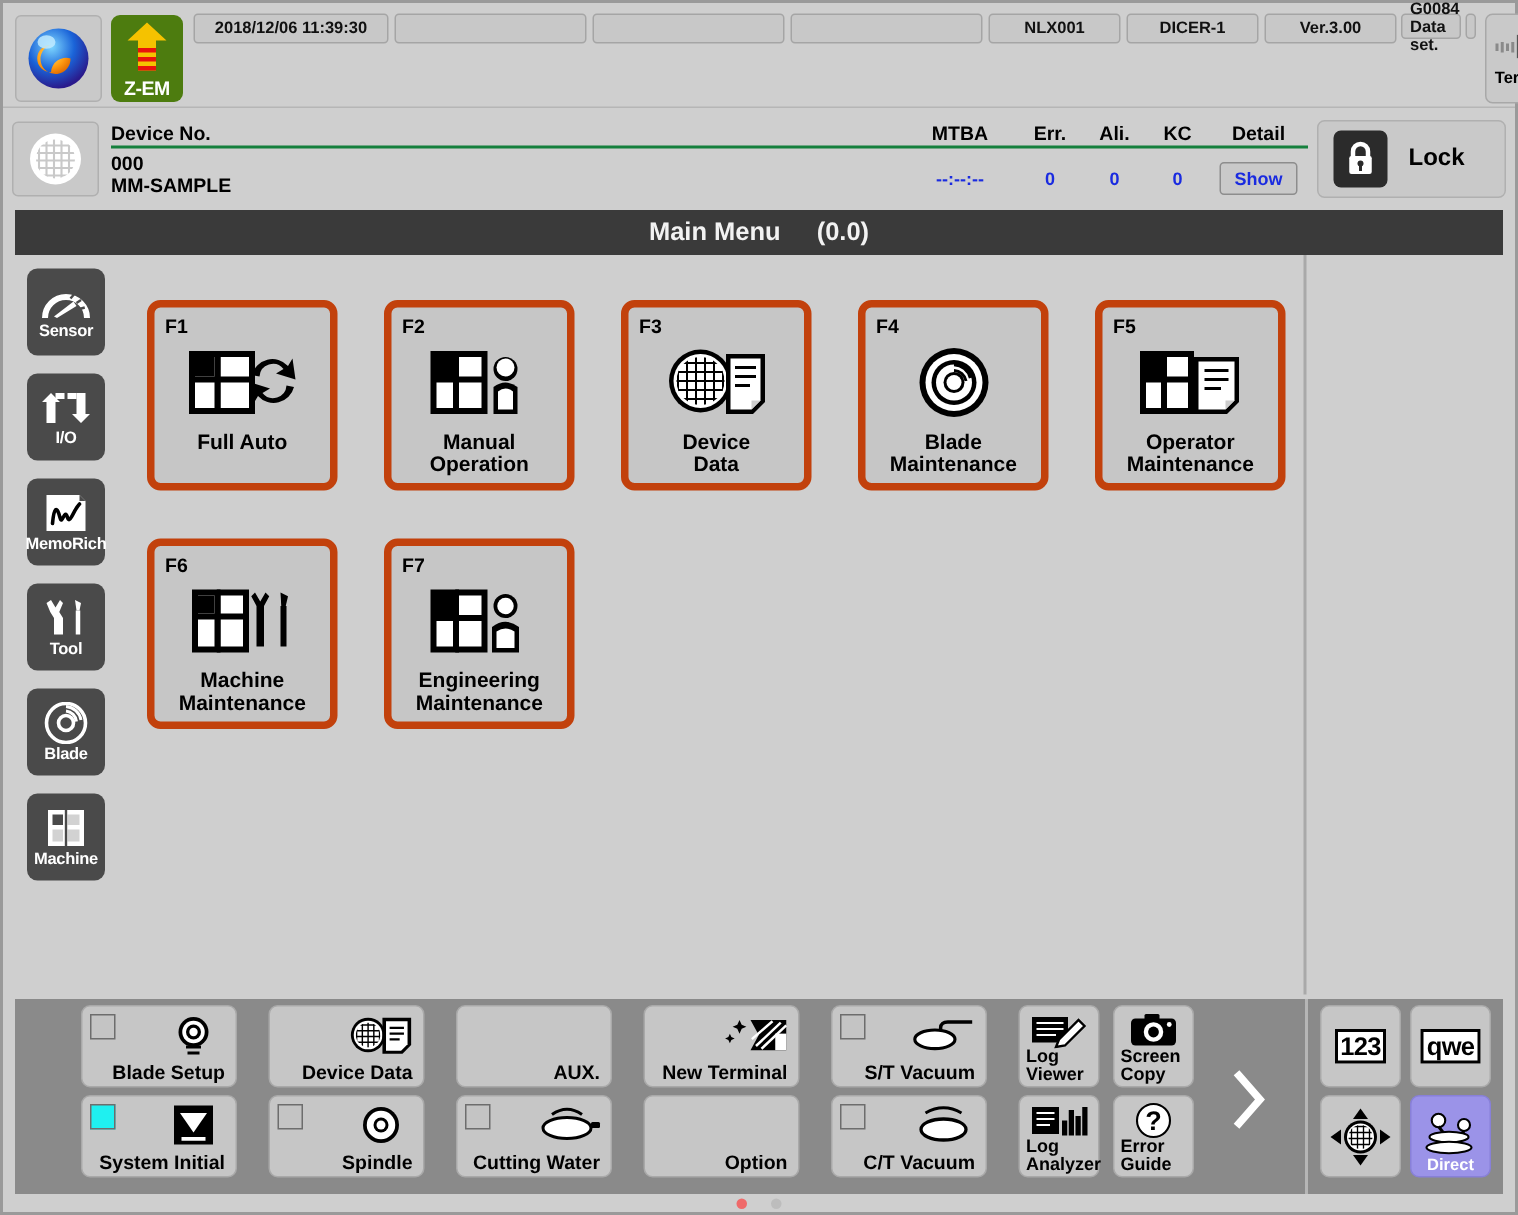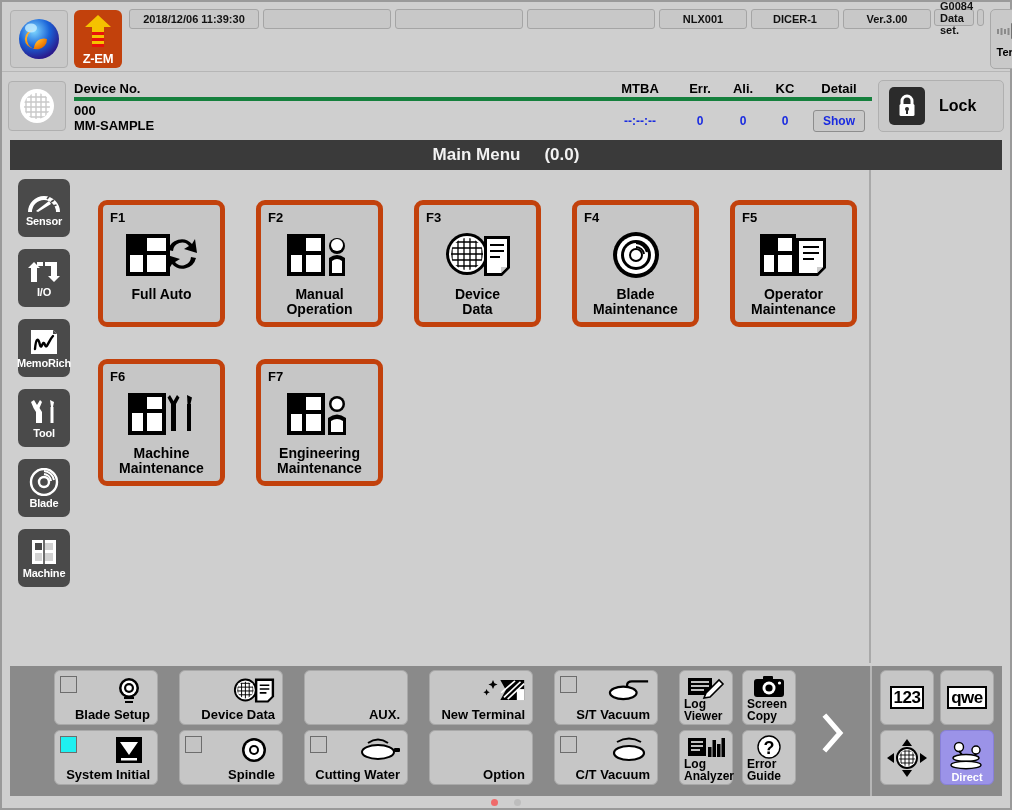--- a/index.html
+++ b/index.html
@@ -33,21 +33,21 @@
     width: 56px; height: 56px;
     background: #c9c9c9;
     border: 1px solid #b0b0b0;
     border-radius: 4px;
     display: flex; align-items: center; justify-content: center;
     flex: none;
   }
   .zem-btn {
     width: 48px; height: 58px;
     margin-left: 6px;
-    background: #c2410c;
+    background: #4d7c0f;
     border-radius: 6px;
     display: flex; flex-direction: column;
     align-items: center; justify-content: flex-start;
     padding-top: 3px; box-sizing: border-box;
     flex: none;
   }
   .zem-label {
     color: #fff; font-size: 13px; font-weight: bold;
     letter-spacing: -0.3px; line-height: 13px;
     margin-top: 1px;
@@ -106,21 +106,21 @@
     border: 1px solid #b0b0b0; border-radius: 4px;
     background: #c9c9c9;
     display: flex; align-items: center; justify-content: center;
     flex: none;
   }
   .dev-main {
     flex: 1; margin-left: 8px; height: 60px; position: relative;
   }
   .dev-head {
     display: flex; align-items: flex-end;
-    border-bottom: 4px solid #15803d;
+    border-bottom: 2px solid #15803d;
     padding-bottom: 1px; height: 20px;
   }
   .dev-head-title { font-size: 13px; font-weight: bold; color: #000; }
   .dev-head-cols { margin-left: auto; display: flex; align-items: flex-end; }
   .dev-head-cols span { font-size: 13px; font-weight: bold; color: #000; text-align: center; }
   .c-mtba { width: 76px; }
   .c-err  { width: 44px; }
   .c-ali  { width: 42px; }
   .c-kc   { width: 42px; }
   .c-det  { width: 66px; }

